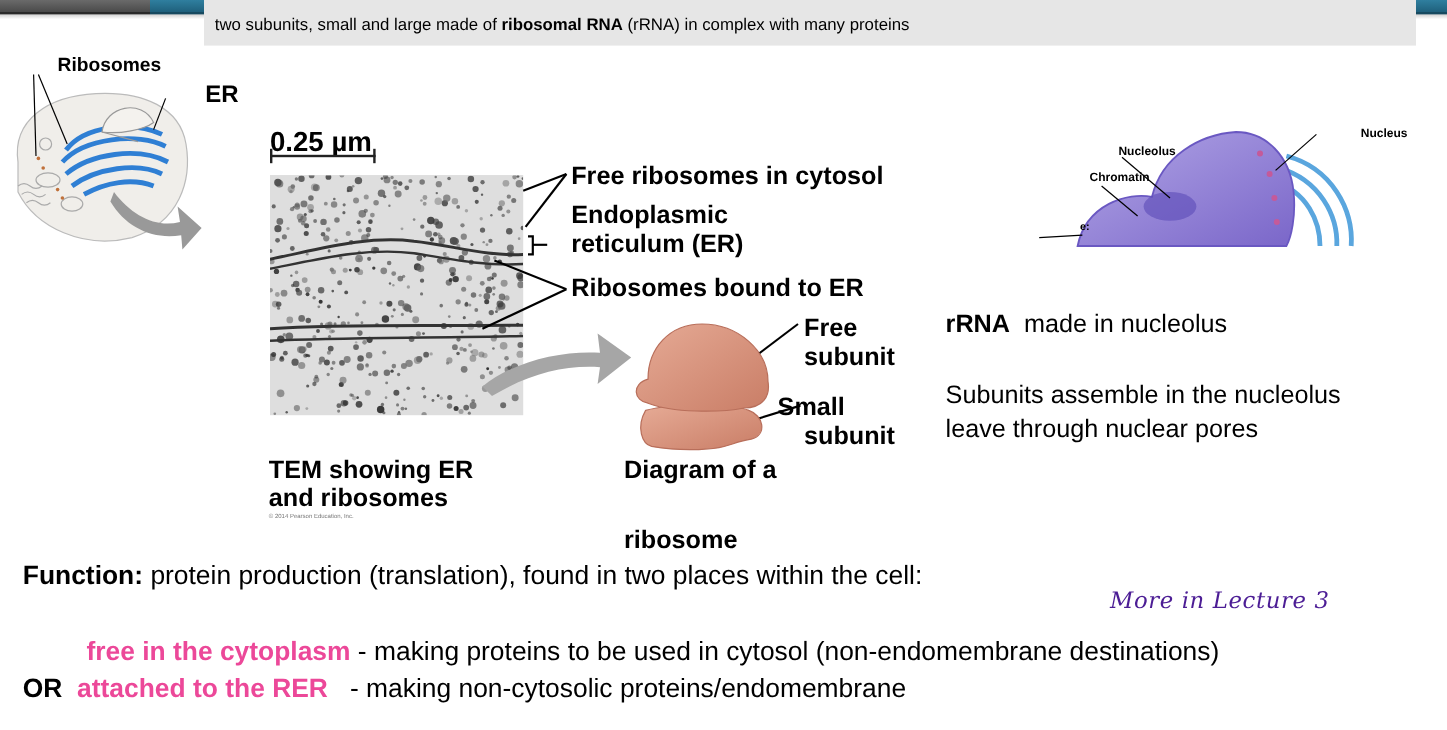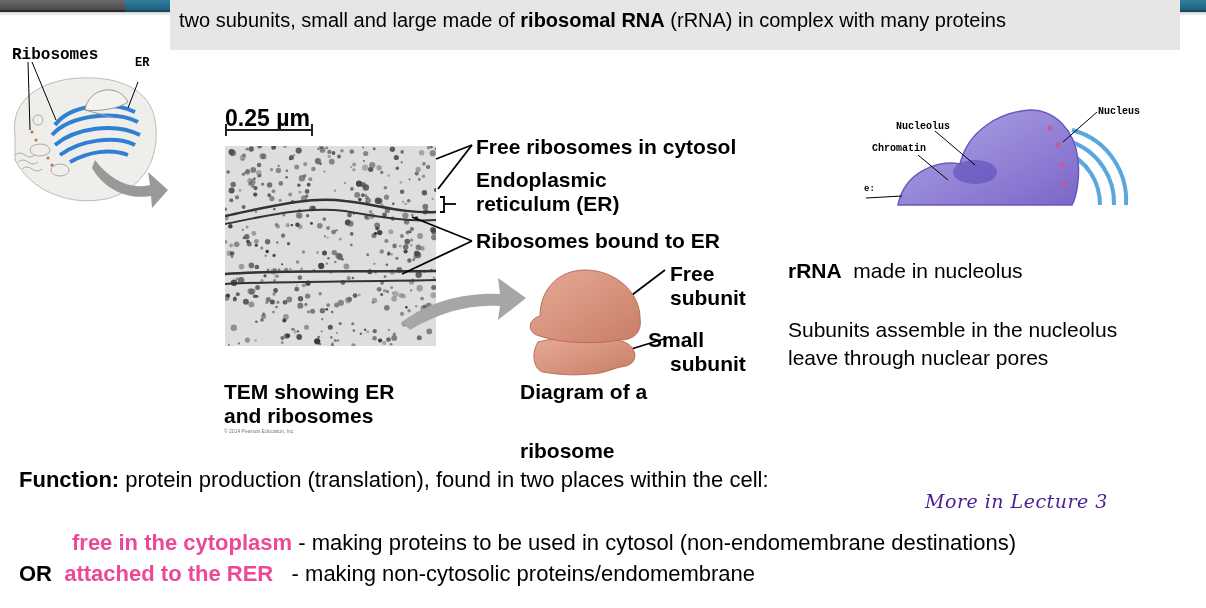--- a/index.html
+++ b/index.html
@@ -7,27 +7,27 @@
   body { position: relative; font-family: "Liberation Sans", sans-serif; color: #000; }
 
   
   .topbar-dark { position: absolute; left: 0; top: 0; width: 125px; height: 12px;
     background: linear-gradient(#6a6a6a, #4a4a4a); border-bottom: 2px solid #2a2a2a; }
   .topbar-teal { position: absolute; left: 125px; top: 0; width: 1081px; height: 12px;
     background: linear-gradient(#2f7f9f, #1f607c); border-bottom: 2px solid #174a60; }
   .topbar-shadow { position: absolute; left: 0; top: 12px; width: 1206px; height: 4px;
     background: linear-gradient(rgba(0,0,0,0.18), rgba(0,0,0,0)); }
 
-  .header-box { position: absolute; left: 170px; top: 0; width: 1010px; height: 50px;
-    background: #e6e6e6; font-size: 20px; line-height: 40px; padding-left: 9px; white-space: nowrap; }
+  .header-box { position: absolute; left: 170px; top: 0; width: 1010px; height: 38px;
+    background: #e6e6e6; font-size: 14px; line-height: 40px; padding-left: 9px; white-space: nowrap; }
   .header-box b { font-weight: bold; }
 
   
   .cell-fig { position: absolute; left: 0; top: 40px; width: 200px; height: 180px; }
-  .lbl-bold { font-weight: bold; font-family: Liberation Mono, monospace; }
+  .lbl-bold { font-weight: bold; font-family: Liberation Sans, sans-serif; margin-left: 36px; }
   .abs { position: absolute; white-space: nowrap; }
 
   
   .scale-label { left: 225px; top: 105px; font-size: 23px; font-weight: bold; }
   .scale-bar { position: absolute; left: 225px; top: 129px; width: 88px; height: 2px; background: #222; }
   .scale-bar::before, .scale-bar::after { content: ""; position: absolute; top: -5px; width: 2px; height: 12px; background: #222; }
   .scale-bar::before { left: 0; } .scale-bar::after { right: 0; }
 
   .tem { position: absolute; left: 225px; top: 146px; width: 211px; height: 200px; overflow: hidden; background: #d9d9d9; }
 
@@ -83,21 +83,21 @@
 
     <g stroke="#000" stroke-width="1">
       <line x1="28" y1="22" x2="30" y2="90"></line>
       <line x1="32" y1="22" x2="56" y2="80"></line>
       <line x1="138" y1="42" x2="128" y2="68"></line>
     </g>
 
     <path d="M95 120 C110 140 130 150 150 145 L148 132 L168 150 L152 168 L151 156 C128 160 105 150 92 128 Z" fill="#999"></path>
   </svg>
   <div class="abs lbl-bold" style="left:12px; top:6px; font-size:16px;">Ribosomes</div>
-  <div class="abs lbl-bold" style="left:135px; top:16px; font-size:12px;">ER</div>
+  <div class="abs lbl-bold" style="left:135px; top:28px; font-size:20px;">ER</div>
 </div>
 
 <div class="abs scale-label">0.25 µm</div>
 <div class="scale-bar"></div>
 
 <div class="tem">
   <svg width="211" height="200" viewBox="0 0 211 200" id="tem-svg">
     <rect width="211" height="200" fill="#dedede"></rect>
     <g id="tem-dots">
         <circle cx="103.5" cy="112.2" r="1.3" fill="rgb(59,59,59)" opacity="0.67"></circle>

